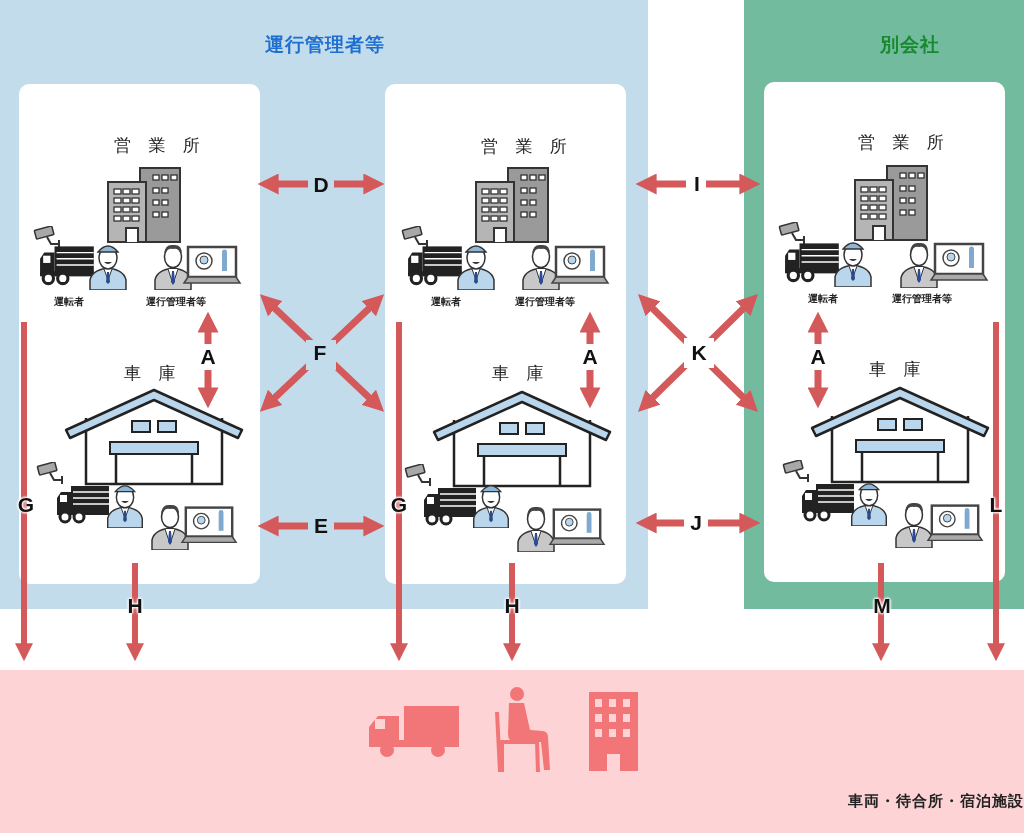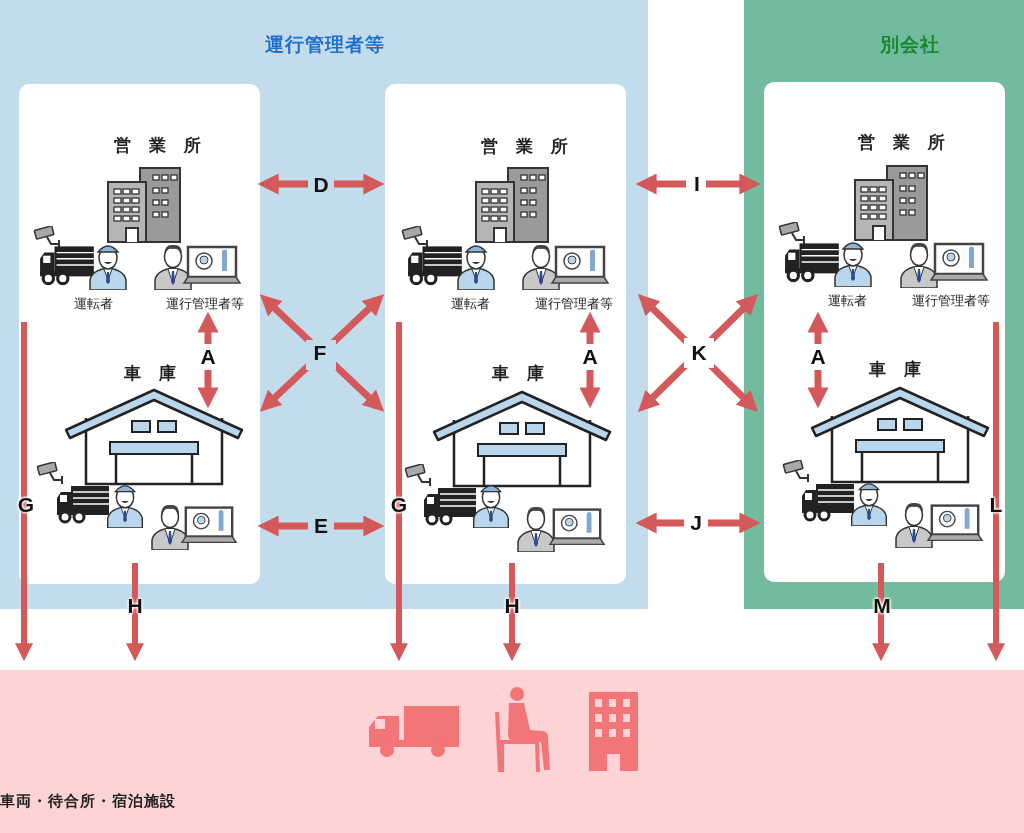--- a/index.html
+++ b/index.html
@@ -16,31 +16,31 @@
     position: absolute; top: 32px; font-weight: bold; font-size: 19px; letter-spacing: 1px;
     text-align: center; white-space: nowrap;
   }
   .title-same { left: 240px; width: 170px; color: #1e6fd0; }
   .title-other { left: 820px; width: 120px; color: #17892f; text-align: right; }
   .card { position: absolute; background: #fff; border-radius: 10px; }
   .card1 { left: 19px; top: 84px; width: 241px; height: 500px; }
   .card2 { left: 385px; top: 84px; width: 241px; height: 500px; }
   .card3 { left: 764px; top: 82px; width: 241px; height: 500px; }
   .section-title {
-    position: absolute; font-size: 17px; font-weight: bold; letter-spacing: 6px;
+    position: absolute; font-size: 17px; font-weight: normal; letter-spacing: 6px;
     color: #222; white-space: nowrap; text-align: right;
   }
-  .role-label { position: absolute; font-size: 13px; font-weight: normal; color: #222; white-space: nowrap; margin-left: 20px; }
+  .role-label { position: absolute; font-size: 10px; font-weight: bold; color: #222; white-space: nowrap; }
   .arrow-label {
     position: absolute; font-family: "Liberation Sans", sans-serif; font-weight: bold; font-size: 21px; color: #111;
     line-height: 22px; text-align: center; width: 24px; margin-left: -12px; margin-top: -11px;
   }
   .arrow-label.outlined { text-shadow: 0 0 3px #fff, 0 0 3px #fff, 0 0 3px #fff, 0 0 3px #fff; }
   .facility-label {
-    position: absolute; left: 0; width: 1024px; top: 792px; text-align: left;
+    position: absolute; left: 0; width: 1024px; top: 792px; text-align: right;
     font-size: 15px; font-weight: bold; color: #222; letter-spacing: 1px;
   }
   svg.overlay { position: absolute; left: 0; top: 0; }
   .illus { position: absolute; }
 </style>
 </head>
 <body>
 
 <div class="abs region-same"></div>
 <div class="abs region-other"></div>

